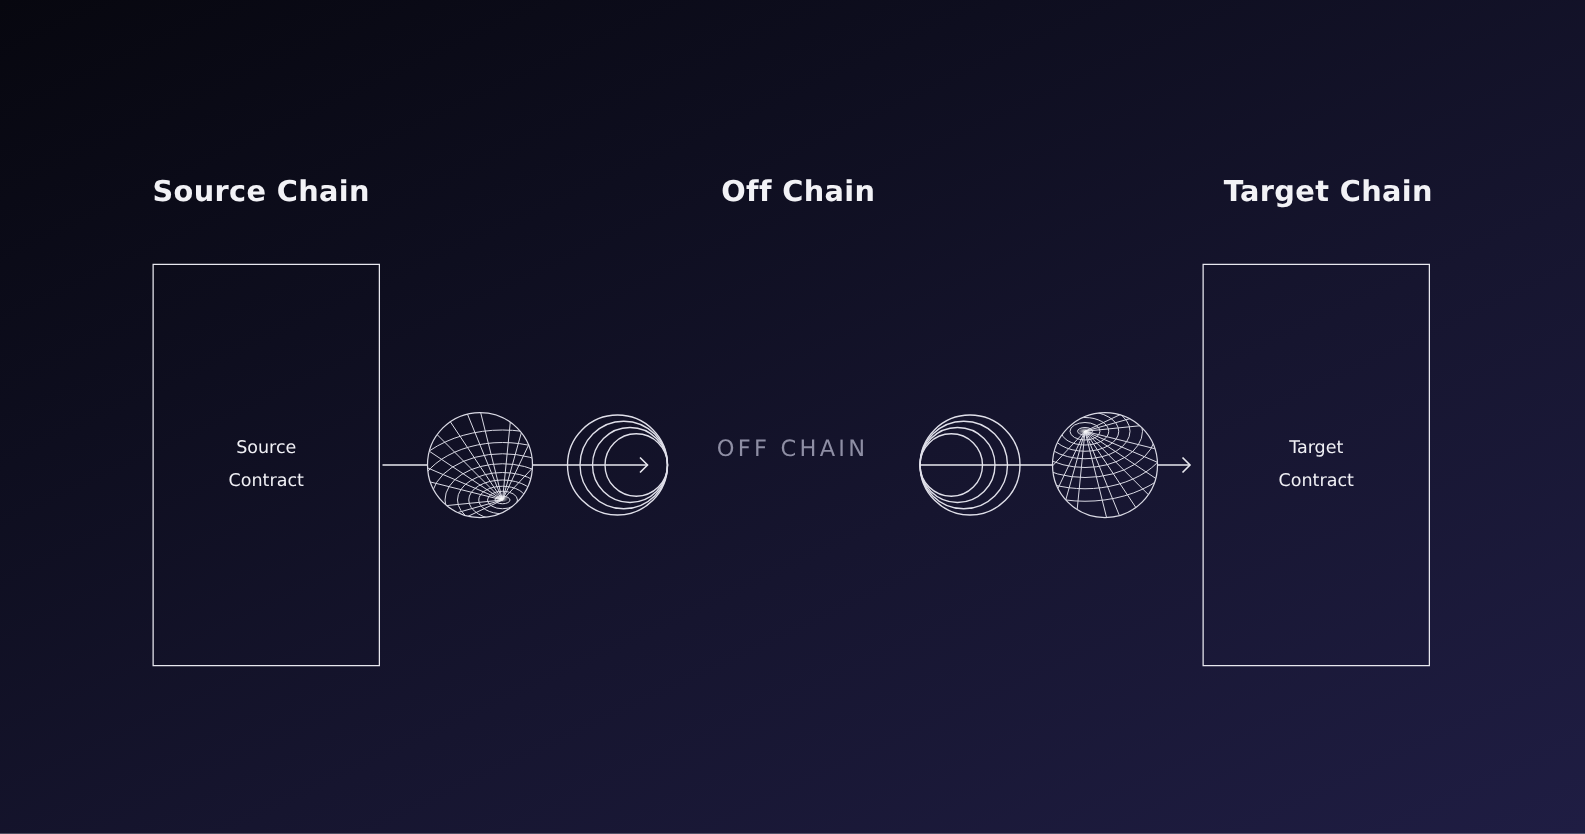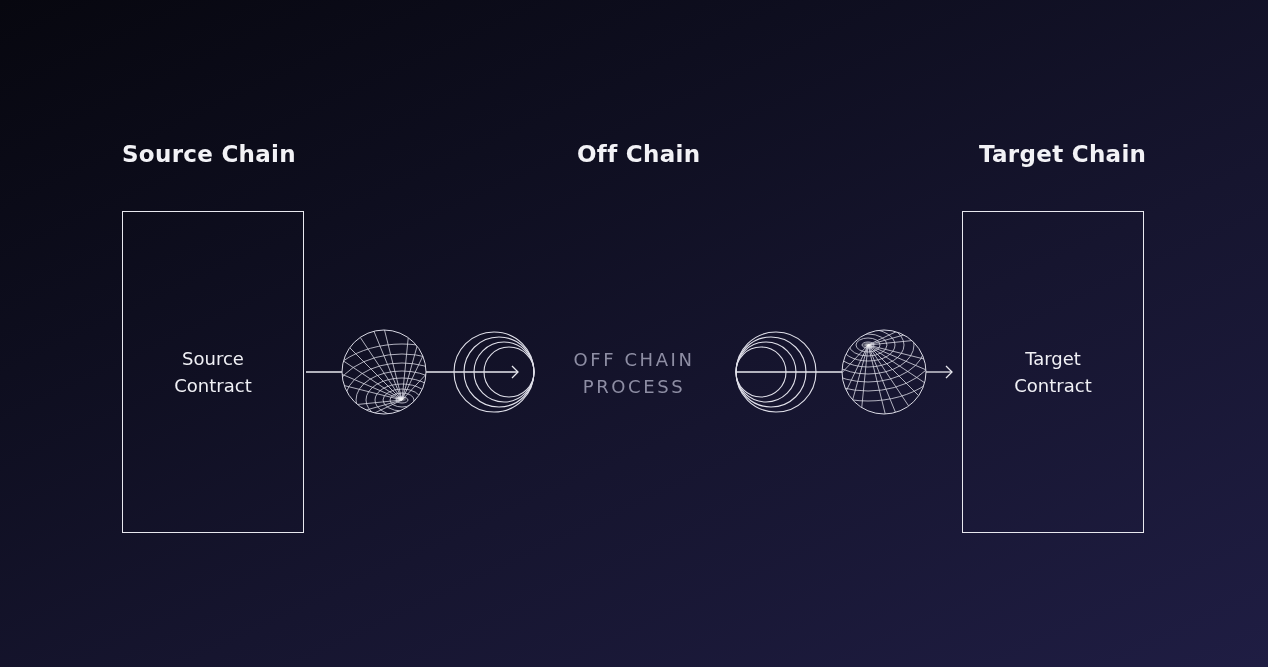--- a/index.html
+++ b/index.html
@@ -11,21 +11,21 @@
   }
   .heading {
     position: absolute; top: 141px; font-size: 23px; font-weight: bold;
     letter-spacing: 0.3px; color: #f2f2f6; white-space: nowrap;
   }
   .box {
     position: absolute; top: 211px; width: 182px; height: 322px;
     border: 1.5px solid #e8e8ef; box-sizing: border-box;
     display: flex; align-items: center; justify-content: center; text-align: center;
   }
-  .box-label { font-size: 18px; line-height: 27px; color: #f0f0f5; }
+  .box-label { font-size: 14px; line-height: 27px; color: #f0f0f5; }
   .process {
     position: absolute; left: 564px; top: 346px; width: 140px; text-align: center;
     font-size: 18px; letter-spacing: 2.6px; line-height: 27px; color: #8e8ea4;
   }
   svg.flow { position: absolute; left: 0; top: 0; }
 </style>
 </head>
 <body>
 
 <div>
@@ -43,21 +43,20 @@
 
   <div class="box" style="left:962px;">
     <div class="box-label">
       <div>Target</div>
       <div>Contract</div>
     </div>
   </div>
 
   <div class="process">
     <div>OFF CHAIN</div>
-    <div>PROCESS</div>
   </div>
 
   <svg class="flow" width="1268" height="667" viewBox="0 0 1268 667">
     <defs>
       <radialGradient id="glowL" cx="0.5" cy="0.5" r="0.5">
         <stop offset="0" stop-color="#ffffff" stop-opacity="0.95"></stop>
         <stop offset="1" stop-color="#ffffff" stop-opacity="0"></stop>
       </radialGradient>
       <clipPath id="clipGlobeL">
           <circle cx="384" cy="372" r="42"></circle>

